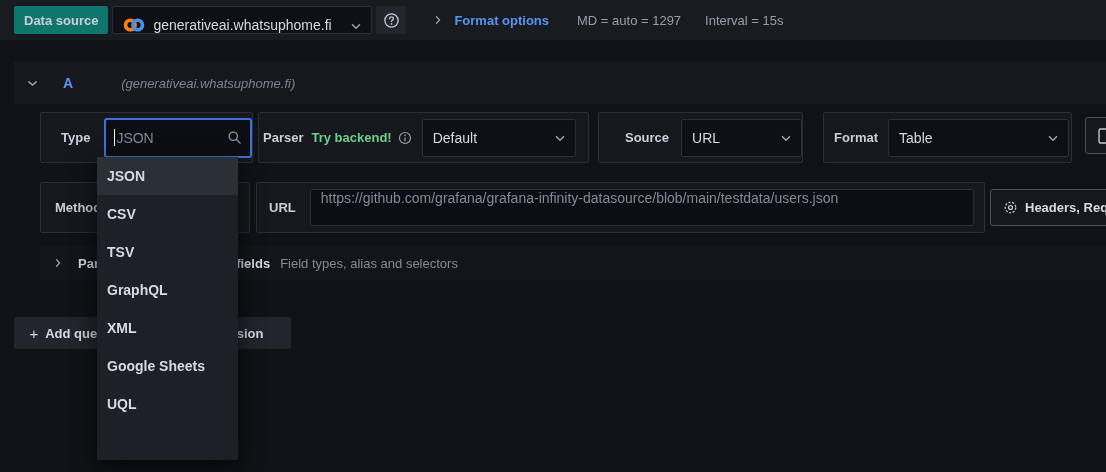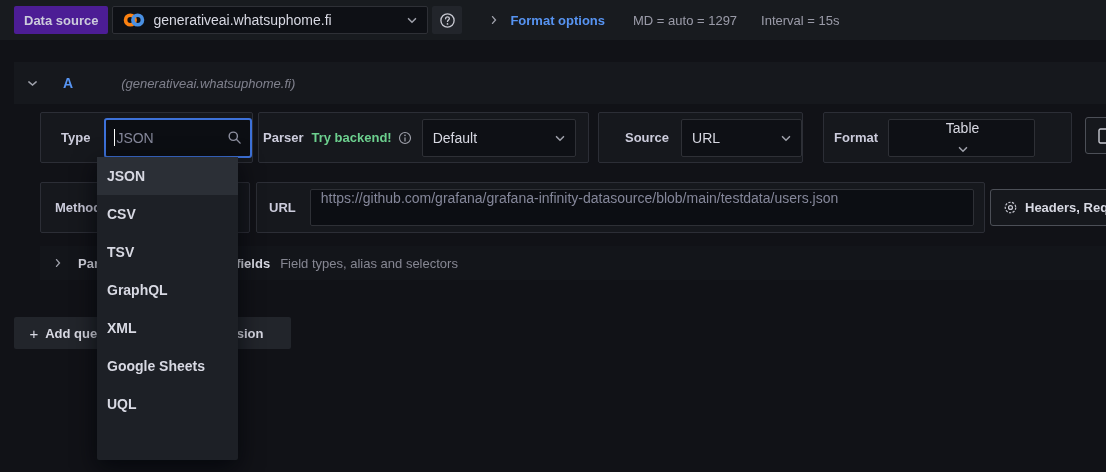--- a/index.html
+++ b/index.html
@@ -8,27 +8,27 @@
     position:relative; width:1106px; height:472px; overflow:hidden;
     background:#111217; font-family:"Liberation Sans", sans-serif;
     color:#d8d9e3; font-size:13px;
   }
   
   .topbar {
     position:absolute; left:0; top:0; width:1106px; height:40px;
     background:#181b1f; display:flex; align-items:center; padding-left:14px;
   }
   .chip {
-    background:#4c1d95; border-radius:2px; height:28px; display:flex;
+    background:#0f766e; border-radius:2px; height:28px; display:flex;
     align-items:center; padding:0 10px; font-weight:700; color:#ccccdc;
     margin-right:4px; font-size:13px;
   }
   .ds-picker {
-    width:316px; height:28px; background:#0e1015; border:1px solid #2e3036;
-    border-radius:2px; display:flex; align-items:center; padding:0 8px 0 10px;
+    width:260px; height:28px; background:#0e1015; border:1px solid #2e3036;
+    border-radius:2px; display:flex; align-items:flex-end; padding:0 8px 0 10px;
     margin-right:4px; cursor:pointer;
   }
   .ds-picker .ds-name { flex:1; font-size:14px; color:#d8d9e3; margin-left:8px; white-space:nowrap; overflow:hidden; }
   .icon-btn {
     width:30px; height:28px; background:#22252b; border-radius:2px;
     display:flex; align-items:center; justify-content:center; margin-right:14px; cursor:pointer;
   }
   .qo-link { color:#5794f2; font-weight:700; margin-left:10px; cursor:pointer; }
   .stat { color:rgba(204,204,220,0.72); margin-left:28px; }
   
@@ -190,21 +190,21 @@
       <span>
         <svg width="14" height="14" viewBox="0 0 16 16">
             <path d="M4 6.5l4 4 4-4" stroke="#9fa1ab" stroke-width="1.8" fill="none" stroke-linecap="round"></path>
           </svg>
       </span>
     </div>
   </div>
 
   <div class="group" style="left:823px; top:112px; width:249px; padding-left:10px;">
     <span class="flabel">Format</span>
-    <div class="select" style="width:147px; margin-left:10px;flex-direction:column;">
+    <div class="select" style="width:181px; margin-left:10px;">
       <span class="sel-value">Table</span>
       <span>
         <svg width="14" height="14" viewBox="0 0 16 16">
             <path d="M4 6.5l4 4 4-4" stroke="#9fa1ab" stroke-width="1.8" fill="none" stroke-linecap="round"></path>
           </svg>
       </span>
     </div>
   </div>
 
   <div class="outline-btn" style="left:1085px; top:117px; width:40px; justify-content:flex-start;">

